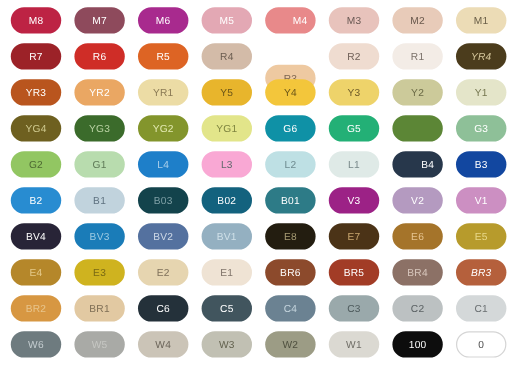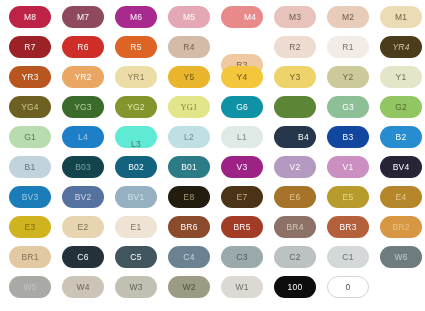--- a/index.html
+++ b/index.html
@@ -120,42 +120,45 @@
     </div>
     <div class="swatch" style="background: rgb(110, 96, 32);">
       <span class="swatch-label" style="color: rgb(207, 201, 142);">YG4</span>
     </div>
     <div class="swatch" style="background: rgb(59, 107, 43);">
       <span class="swatch-label" style="color: rgb(184, 209, 162);">YG3</span>
     </div>
     <div class="swatch" style="background: rgb(131, 149, 44);">
       <span class="swatch-label" style="color: rgb(226, 233, 176);">YG2</span>
     </div>
-    <div class="swatch" style="background: rgb(226, 229, 138); font-family: Liberation Serif, serif;">
+    <div class="swatch" style="background: rgb(226, 229, 138);">
       <span class="swatch-label" style="color: rgb(127, 133, 64);">YG1</span>
     </div>
     <div class="swatch" style="background: rgb(15, 145, 166);">
       <span class="swatch-label" style="color: rgb(255, 255, 255);">G6</span>
     </div>
+    <div class="swatch" style="background: rgb(35, 176, 118);">
+      <span class="swatch-label" style="color: rgb(255, 255, 255);">G5</span>
+    </div>
     <div class="swatch" style="background: rgb(92, 134, 54);">
       <span class="swatch-label" style="color: rgb(196, 215, 163); margin-top: 48px;">G4</span>
     </div>
     <div class="swatch" style="background: rgb(142, 192, 152);">
       <span class="swatch-label" style="color: rgb(255, 255, 255);">G3</span>
     </div>
     <div class="swatch" style="background: rgb(146, 198, 98);">
       <span class="swatch-label" style="color: rgb(79, 107, 51);">G2</span>
     </div>
     <div class="swatch" style="background: rgb(184, 220, 174);">
       <span class="swatch-label" style="color: rgb(95, 122, 88);">G1</span>
     </div>
     <div class="swatch" style="background: rgb(30, 127, 201);">
       <span class="swatch-label" style="color: rgb(169, 207, 234);">L4</span>
     </div>
-    <div class="swatch" style="background: #5eead4; align-items: flex-end;">
+    <div class="swatch" style="background: #f9a8d4;">
       <span class="swatch-label" style="color: rgb(97, 105, 109);">L3</span>
     </div>
     <div class="swatch" style="background: rgb(190, 224, 228);">
       <span class="swatch-label" style="color: rgb(111, 139, 144);">L2</span>
     </div>
     <div class="swatch" style="background: rgb(223, 234, 231);">
       <span class="swatch-label" style="color: rgb(120, 137, 138);">L1</span>
     </div>
     <div class="swatch" style="background: rgb(39, 55, 75);">
       <span class="swatch-label" style="color: rgb(255, 255, 255); padding-left: 17px;">B4</span>
@@ -226,21 +229,21 @@
     <div class="swatch" style="background: rgb(140, 74, 44);">
       <span class="swatch-label" style="color: rgb(255, 255, 255);">BR6</span>
     </div>
     <div class="swatch" style="background: rgb(162, 60, 38);">
       <span class="swatch-label" style="color: rgb(255, 255, 255);">BR5</span>
     </div>
     <div class="swatch" style="background: rgb(140, 113, 102);">
       <span class="swatch-label" style="color: rgb(216, 199, 189);">BR4</span>
     </div>
     <div class="swatch" style="background: rgb(181, 96, 60);">
-      <span class="swatch-label" style="color: rgb(255, 255, 255);">BR3</span>
+      <span class="swatch-label" style="color: rgb(255, 255, 255); font-style: italic;">BR3</span>
     </div>
     <div class="swatch" style="background: rgb(215, 151, 66);">
       <span class="swatch-label" style="color: rgb(232, 197, 140);">BR2</span>
     </div>
     <div class="swatch" style="background: rgb(226, 201, 162);">
       <span class="swatch-label" style="color: rgb(127, 111, 86);">BR1</span>
     </div>
     <div class="swatch" style="background: rgb(36, 49, 58);">
       <span class="swatch-label" style="color: rgb(255, 255, 255);">C6</span>
     </div>

